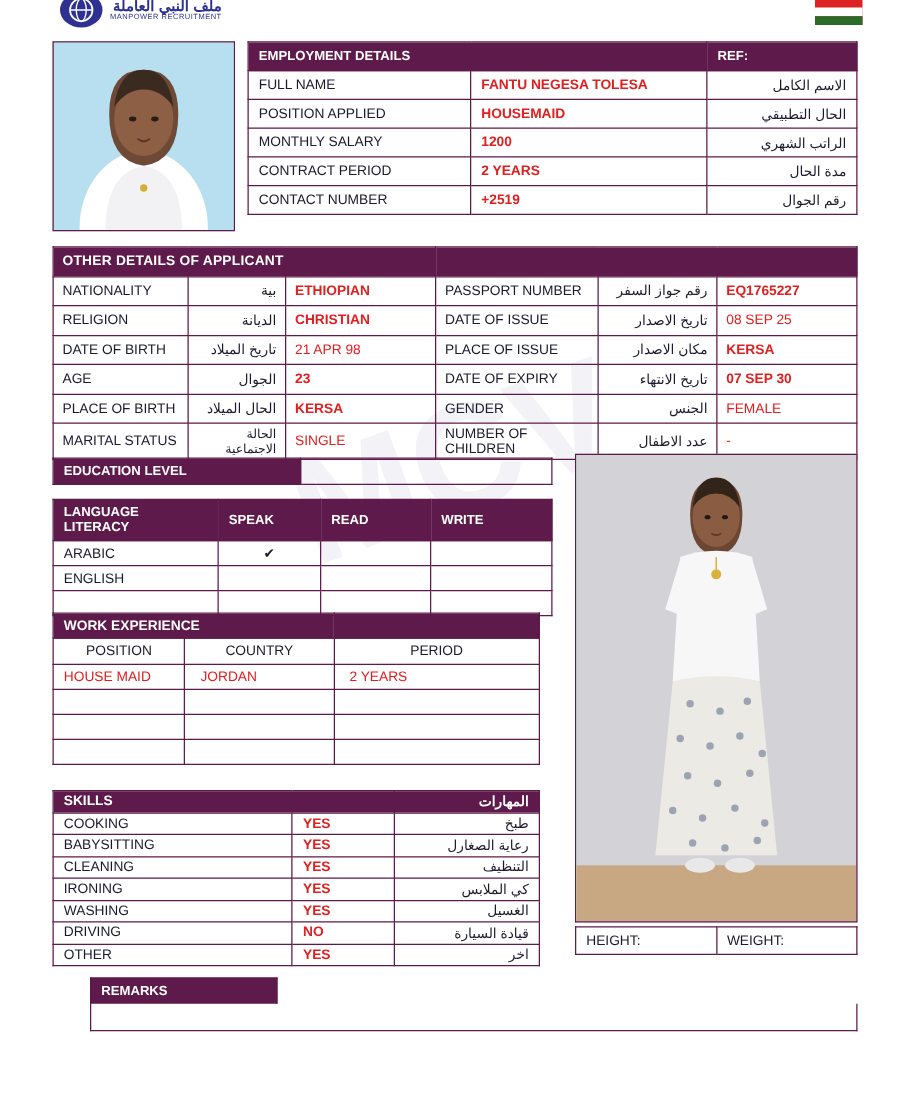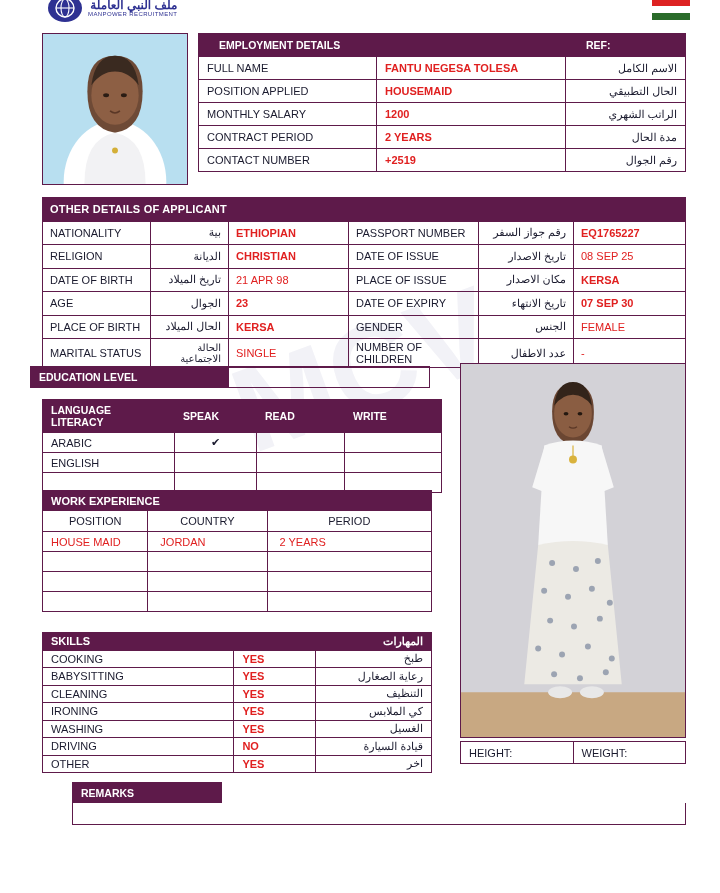--- a/index.html
+++ b/index.html
@@ -38,42 +38,42 @@
     padding:4px 8px; letter-spacing:.2px;
   }
 
   
   .emp-wrap { position:absolute; left:198px; top:33px; width:488px; }
   .emp-table { width:100%; border:1px solid #5e1a4a; }
   .emp-table td { border:1px solid #5e1a4a; height:23px; padding:2px 8px; font-size:11px; }
   .lbl { width:178px; }
   .val { color:#e02020; font-weight:bold; font-size:11.5px; }
   .ar { text-align:right; direction:rtl; width:120px; font-size:11px; }
-  .band-row td { background:#5e1a4a; color:#fff; font-weight:bold; font-size:10.5px; padding:4px 20px; }
+  .band-row td { background:#5e1a4a; color:#fff; font-weight:bold; font-size:10.5px; padding:4px 8px; }
 
   
   .photo1 { position:absolute; left:42px; top:33px; width:146px; height:152px; border:1px solid #5e1a4a; background:#bfe3ef; overflow:hidden;}
   .photo2 { position:absolute; left:460px; top:363px; width:226px; height:375px; border:1px solid #5e1a4a; background:#cfcfd6; overflow:hidden;}
 
   
   .pf { position:absolute; left:0; top:0; width:100%; height:100%; }
 
   
   .other-wrap { position:absolute; left:42px; top:197px; width:644px; }
   .other-table { width:100%; border:1px solid #5e1a4a; }
   .other-table td { border:1px solid #5e1a4a; height:23.5px; padding:2px 7px; font-size:11px; }
   .oe { width:108px; }
   .oa { text-align:right; direction:rtl; width:78px; }
   .ov { width:120px; color:#e02020; font-weight:bold; }
   .pe { width:130px; }
   .pa { text-align:right; direction:rtl; width:95px; }
   .pv { color:#e02020; font-weight:bold; }
 
   
-  .edu-wrap { position:absolute; left:30px; top:366px; width:400px; }
+  .edu-wrap { position:absolute; left:42px; top:366px; width:400px; }
   .edu-table { width:100%; border:1px solid #5e1a4a; }
   .edu-table td { border:1px solid #5e1a4a; height:20px; }
   .edu-head { background:#5e1a4a; color:#fff; font-weight:bold; font-size:10.5px; padding:4px 8px; width:198px;}
 
   
   .lang-wrap { position:absolute; left:42px; top:399px; width:400px; }
   .lang-table { width:100%; border:1px solid #5e1a4a; }
   .lang-table th { background:#5e1a4a; color:#fff; font-size:10.5px; font-weight:bold; text-align:left; padding:4px 8px; border:1px solid #5e1a4a;}
   .lang-table td { border:1px solid #5e1a4a; height:20px; padding:2px 8px; font-size:11px;}
   .tick { text-align:center; font-size:12px; }

